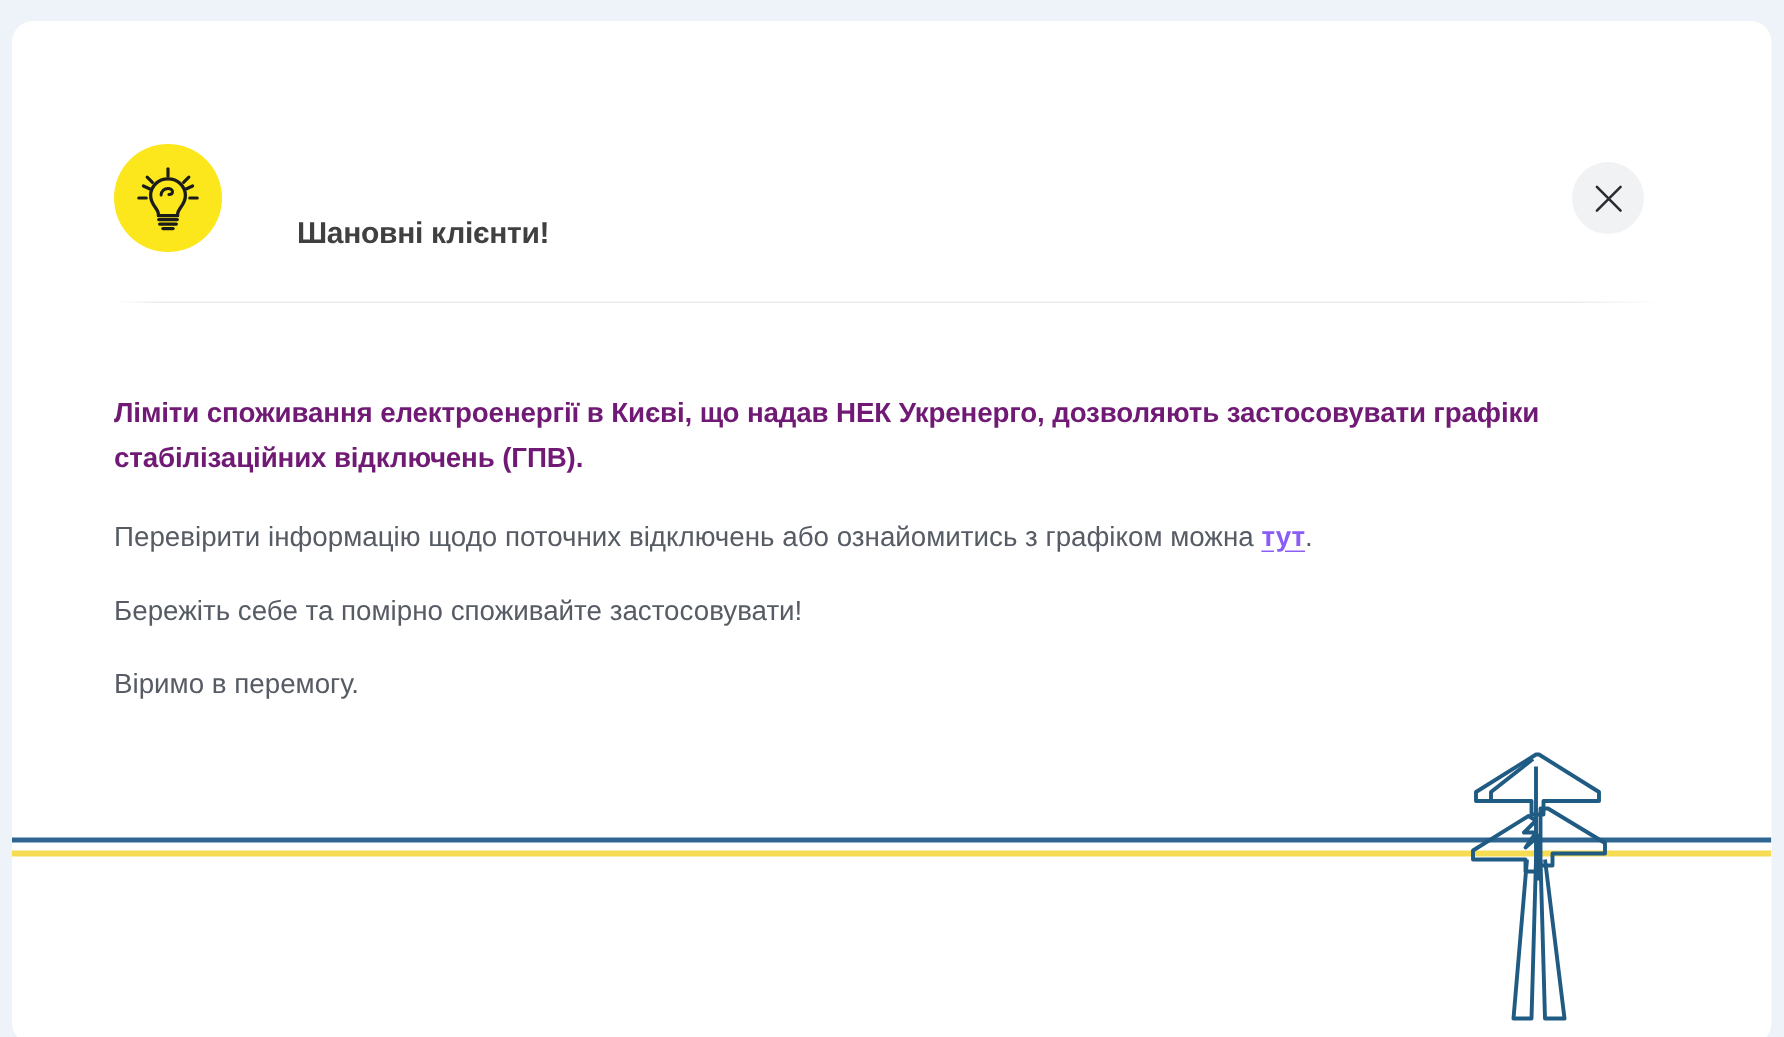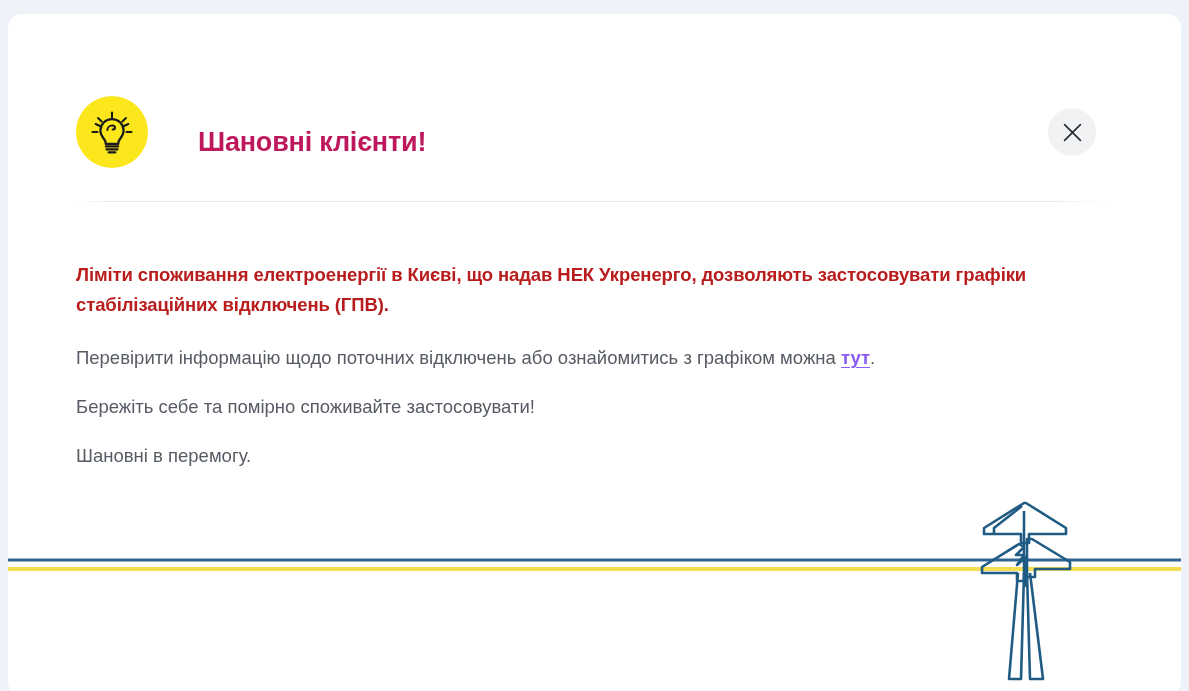--- a/index.html
+++ b/index.html
@@ -47,24 +47,24 @@
     background: #fbe71c;
     display: flex;
     align-items: center;
     justify-content: center;
   }
   .bulb-badge svg { display: block; }
 
   .modal-title {
     position: absolute;
     left: 190px;
-    top: 110px;
-    font-size: 27px;
+    top: 124px;
+    font-size: 20px;
     font-weight: bold;
-    color: #be185d;
+    color: #404040;
     letter-spacing: -0.2px;
     line-height: 36px;
   }
 
   .close-button {
     position: absolute;
     left: 1040px;
     top: 94px;
     width: 48px;
     height: 48px;
@@ -97,21 +97,21 @@
   }
 
   .para {
     color: #565b64;
     font-size: 18.5px;
     line-height: 30px;
     margin-bottom: 19px;
   }
   .para.lead {
     font-weight: bold;
-    color: #b91c1c;
+    color: #701a75;
     letter-spacing: -0.1px;
     margin-bottom: 23px;
   }
   .para:last-child { margin-bottom: 0; }
 
   .inline-link {
     color: #8b5cf6;
     text-decoration: underline;
     text-underline-offset: 3px;
     font-weight: bold;
@@ -169,21 +169,21 @@
   <div class="header-divider"></div>
 
   <div class="modal-body">
 
     <p class="para lead">Ліміти споживання електроенергії в Києві, що надав НЕК Укренерго, дозволяють застосовувати графіки стабілізаційних відключень (ГПВ).</p>
 
     <p class="para"><span>Перевірити інформацію щодо поточних відключень або ознайомитись з графіком можна </span><a class="inline-link" href="#">тут</a><span>.</span></p>
 
     <p class="para">Бережіть себе та помірно споживайте застосовувати!</p>
 
-    <p class="para">Шановні в перемогу.</p>
+    <p class="para">Віримо в перемогу.</p>
   </div>
 
   <div class="flag-art">
     <svg width="1173" height="205" viewBox="0 0 1173 205" aria-hidden="true">
 
       <line x1="-5" y1="69" x2="1173" y2="69" stroke="#2f6591" stroke-width="3.2"></line>
       <line x1="-5" y1="78" x2="1173" y2="78" stroke="#f5dc52" stroke-width="4"></line>
 
       <g fill="none" stroke="#1f5b83" stroke-width="2.6" stroke-linejoin="round">
 

